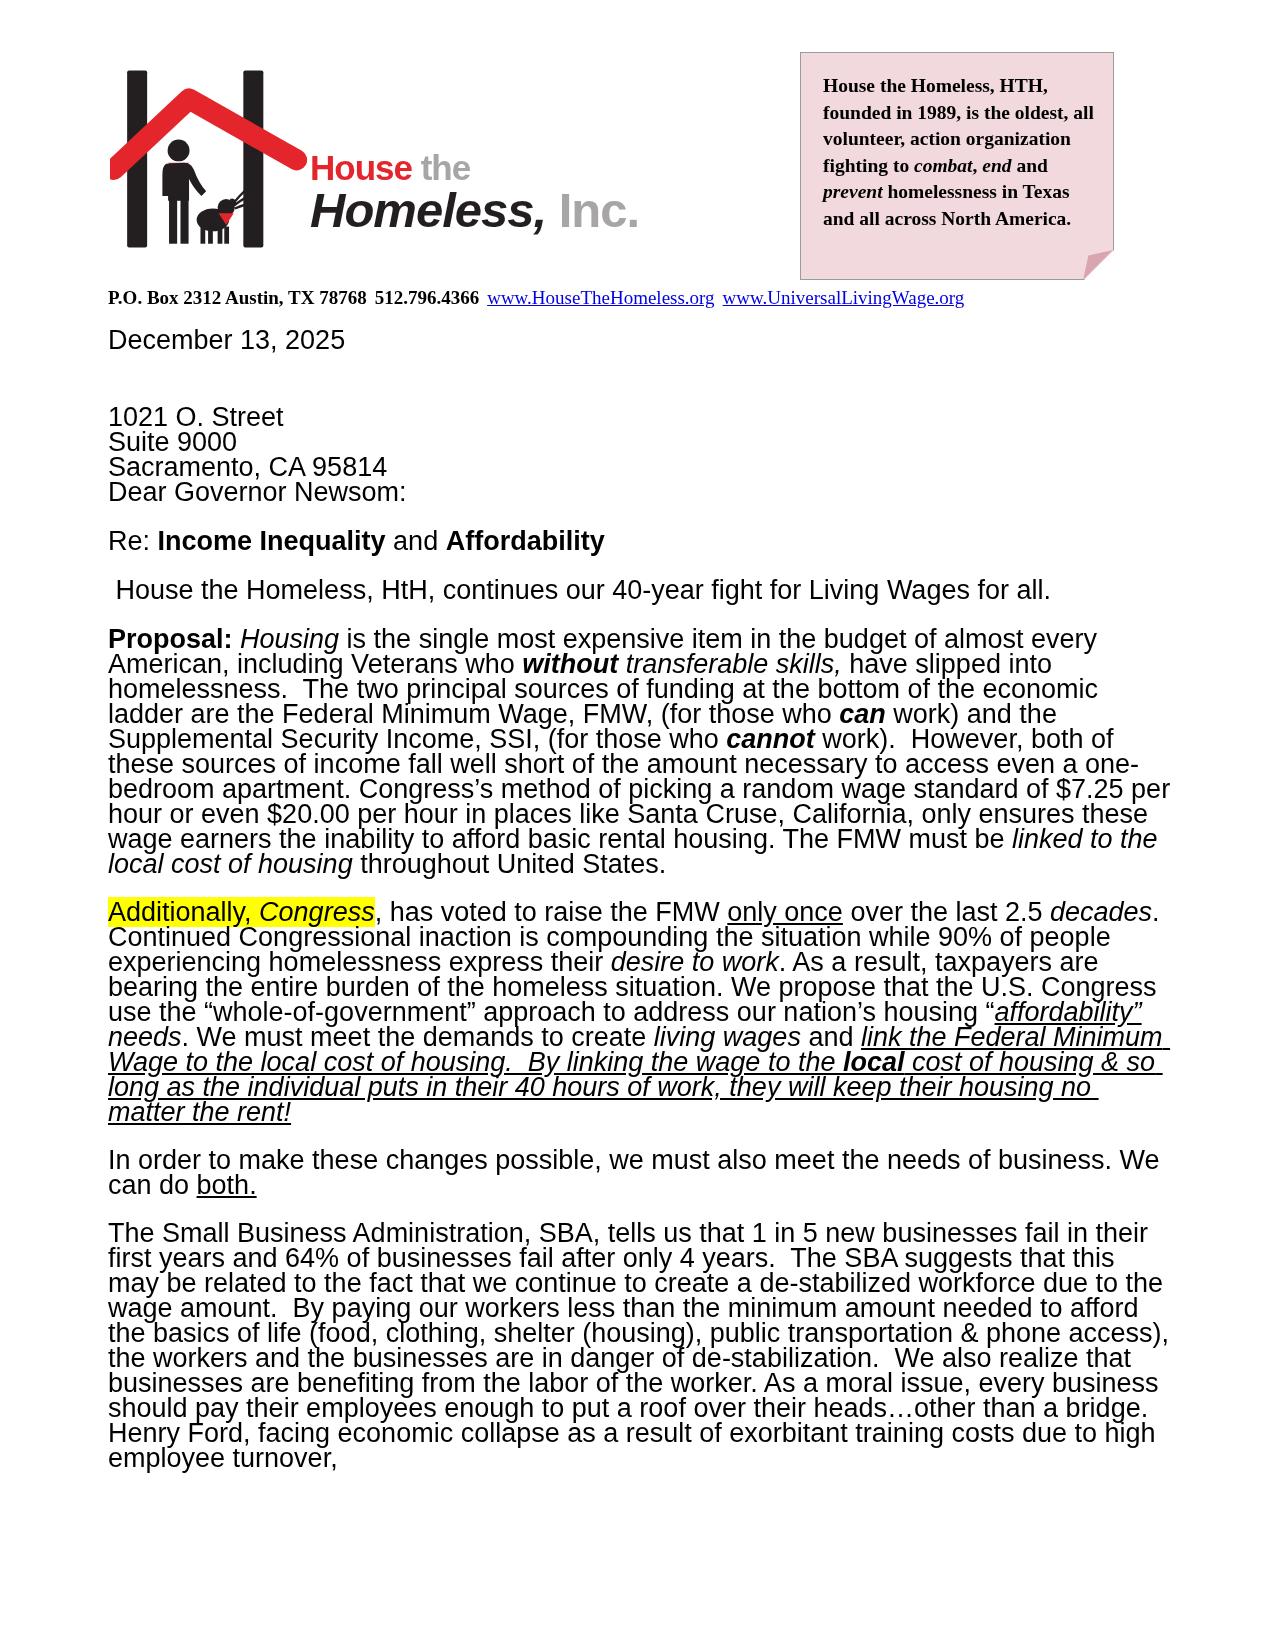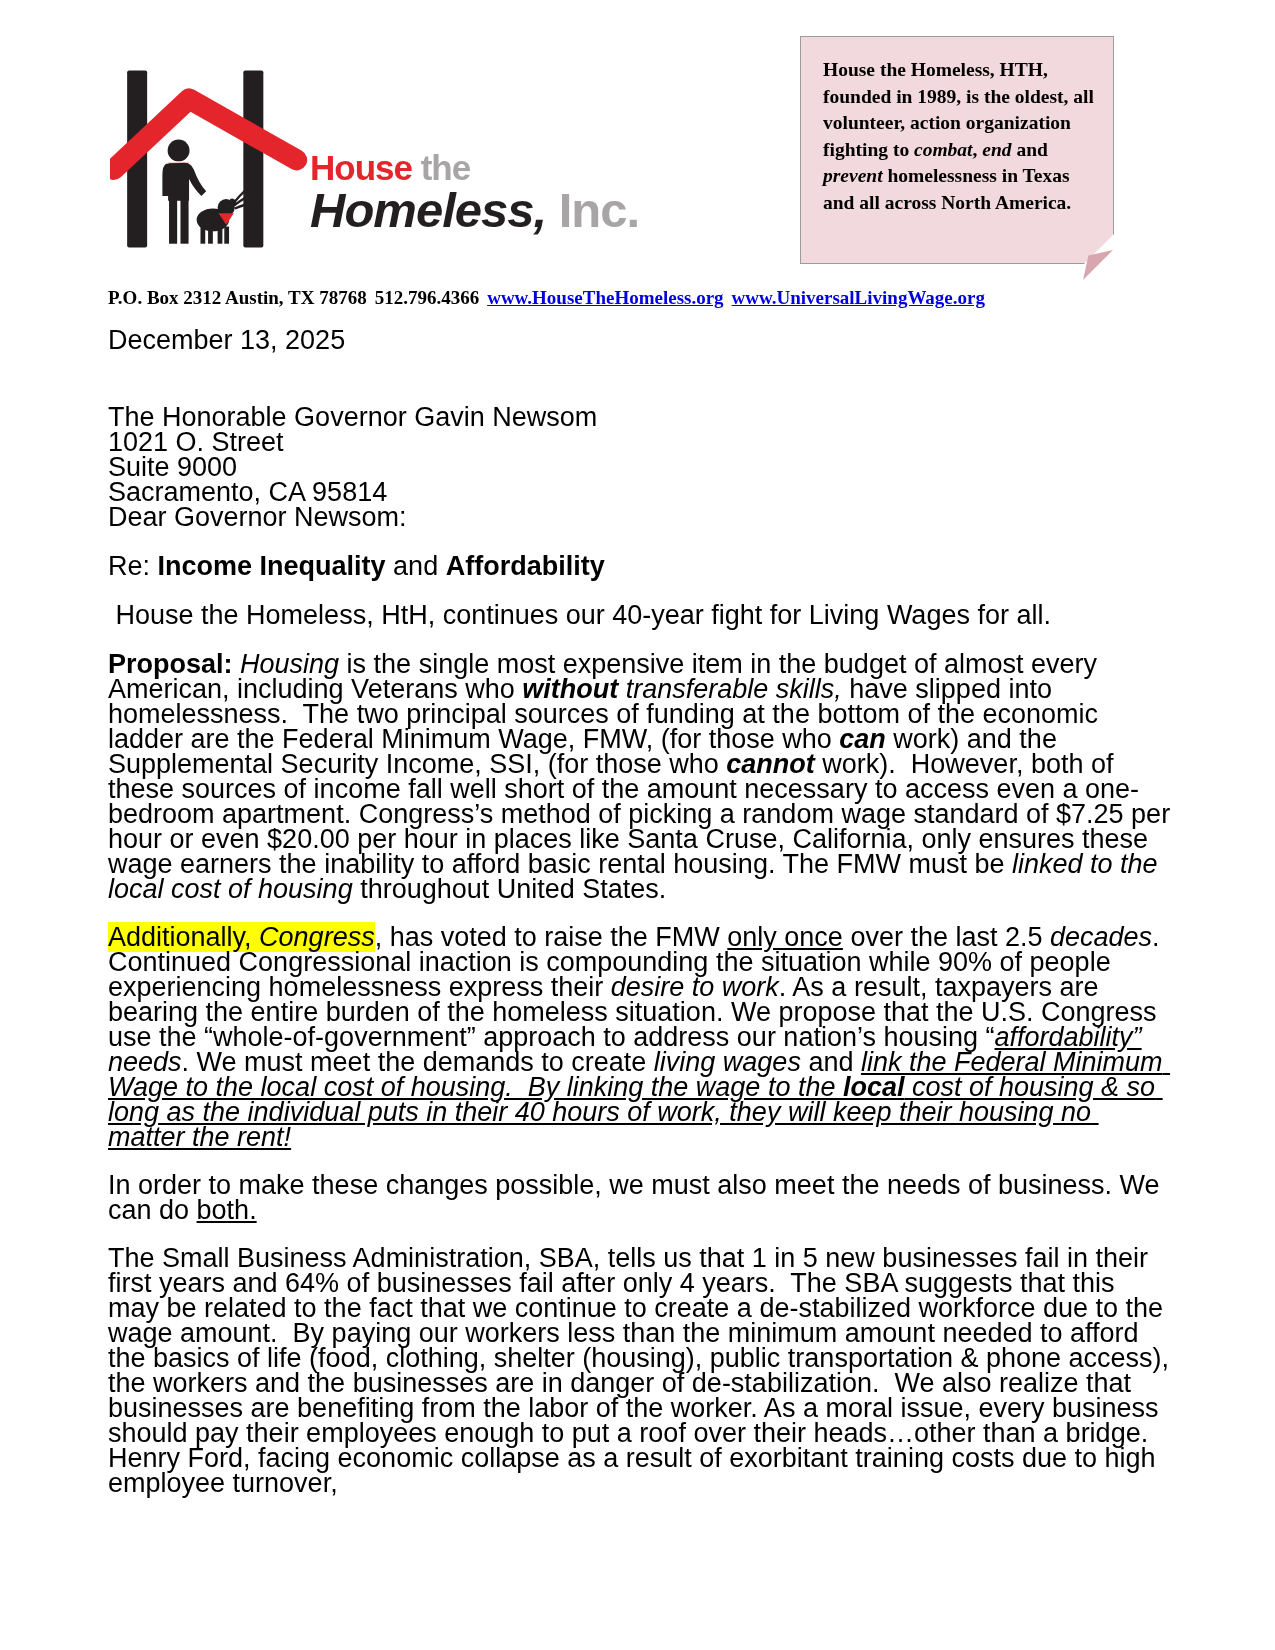--- a/index.html
+++ b/index.html
@@ -16,21 +16,21 @@
   .logo-wrap{position:absolute;left:110px;top:58px;width:560px;height:200px;}
   .logo-mark{position:absolute;left:0;top:0;}
   .wordmark{position:absolute;left:200px;top:92px;line-height:1.02;letter-spacing:-1px;white-space:nowrap;}
   .wordmark .row1{font-size:35px;font-weight:bold;}
   .wordmark .row2{font-size:49px;font-weight:bold;}
   .wm-red{color:var(--brand-red,#e5252c);}
   .wm-gray{color:var(--brand-gray,#a7a5a6);}
   .wm-black{color:var(--ink,#231f20);font-style:italic;}
   
   .note{
-    position:absolute;left:800px;top:36px;width:314px;height:228px;
+    position:absolute;left:800px;top:52px;width:314px;height:228px;
     background:var(--note-bg,#f2d9dd);
     border:1px solid var(--note-border,#9c9c9c);
     box-sizing:border-box;
     clip-path:polygon(0 0,100% 0,100% calc(100% - 30px),calc(100% - 30px) 100%,0 100%);
     font-family:"Liberation Serif",serif;
     font-weight:bold;
     font-size:19.5px;line-height:26.5px;
     padding:20px 8px 0 22px;
   }
   .note .i{font-style:italic;}
@@ -41,21 +41,21 @@
   }
   
   .contact{
     position:absolute;left:108px;top:287px;
     font-family:"Liberation Serif",serif;
     font-size:19px;font-weight:bold;
     display:flex;gap:8px;align-items:baseline;white-space:nowrap;
   }
   .contact a{
     color:var(--link-blue,#0000e0);
-    font-weight:bold;
+    font-weight:normal;
     text-decoration:underline;
   }
   
   .letter{
     position:absolute;left:108px;top:328px;width:1065px;
     font-size:27px;line-height:25px;
   }
   .letter p{margin:0 0 24px 0;white-space:pre-wrap;}
   .date-line{margin-bottom:0;}
   .recipient{margin-top:52px;}
@@ -117,21 +117,20 @@
     <span>P.O. Box 2312 Austin, TX 78768</span>
     <span>512.796.4366</span>
     <a href="#">www.HouseTheHomeless.org</a>
     <a href="#">www.UniversalLivingWage.org</a>
   </div>
 
   <div class="letter">
     <p class="date-line">December 13, 2025</p>
 
     <div class="recipient">
-        <div>The Honorable Governor Gavin Newsom</div>
         <div>1021 O. Street</div>
         <div>Suite 9000</div>
         <div>Sacramento, CA 95814</div>
       </div>
 
     <p class="salutation">Dear Governor Newsom:</p>
 
     <p class="re-line"><span>Re: </span><span class="b">Income Inequality</span><span> and </span><span class="b">Affordability</span></p>
 
     <p class="para-intro"><span> House the Homeless, HtH, continues our 40-year fight for Living Wages for all.</span></p>

